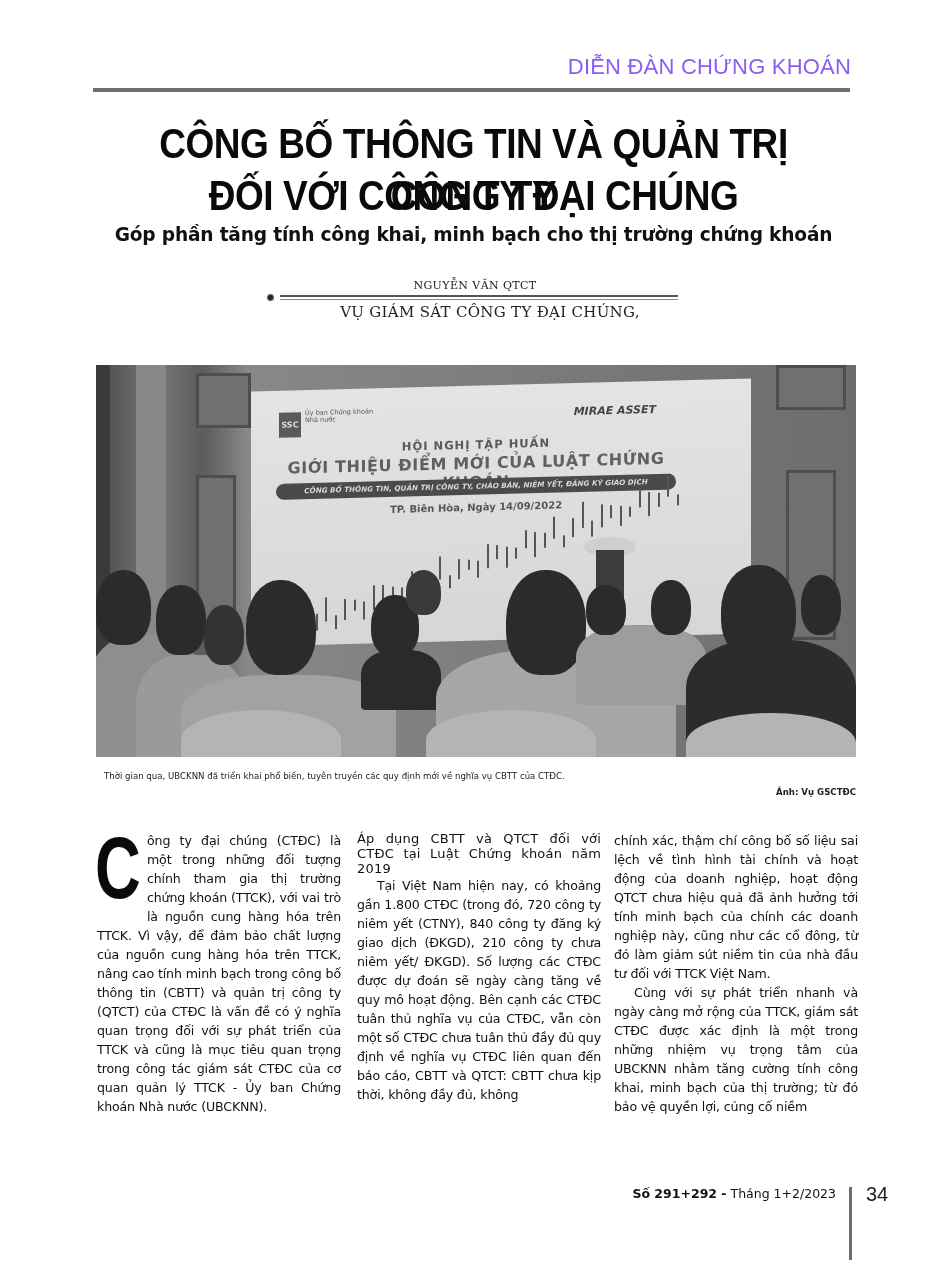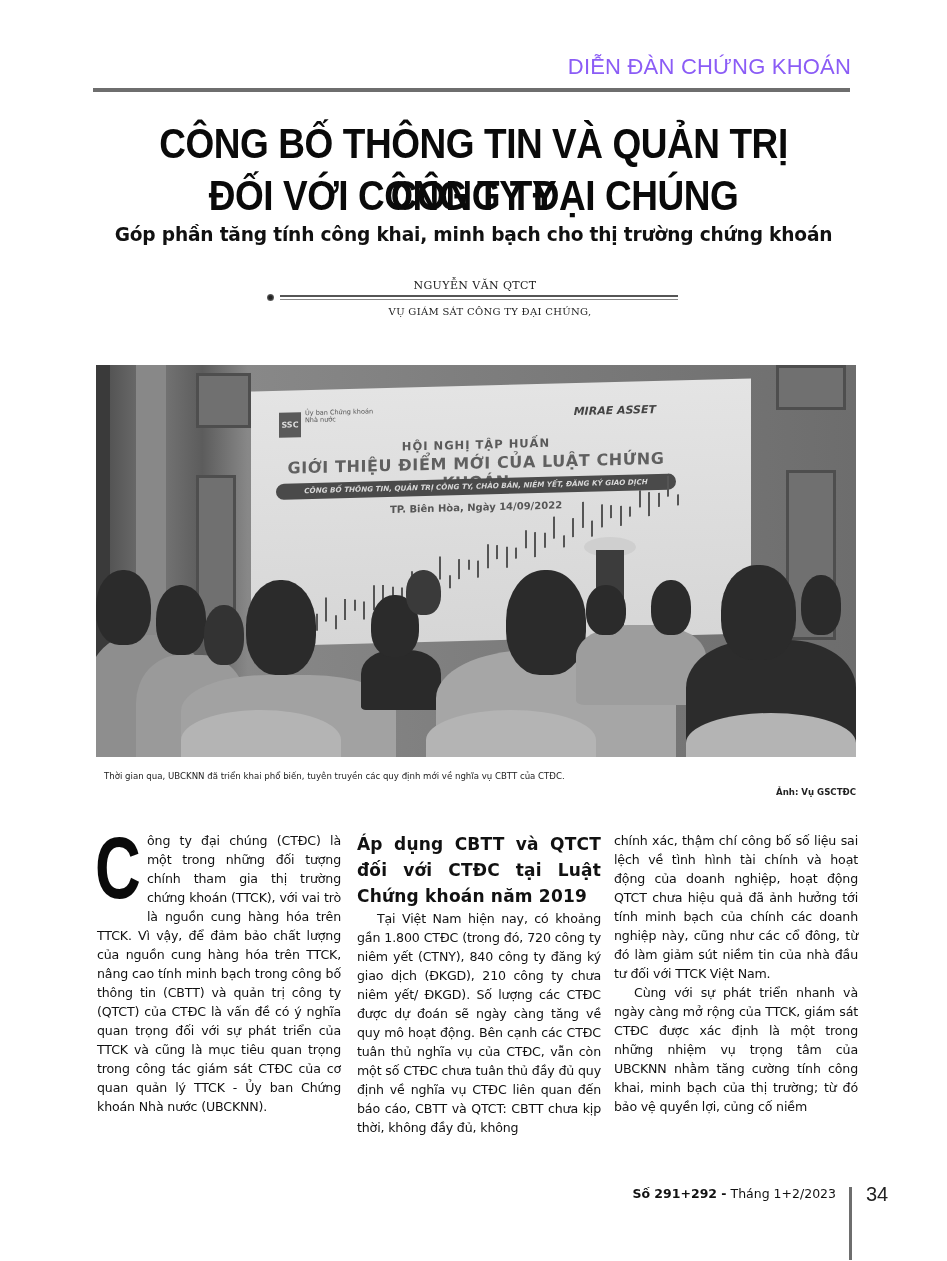--- a/index.html
+++ b/index.html
@@ -36,21 +36,21 @@
     .byline-dot {
       position: absolute; left: 267px; top: 294px; width: 7px; height: 7px; border-radius: 50%;
       background: radial-gradient(circle, #222 30%, #777 80%);
     }
     .byline-rule {
       position: absolute; left: 280px; top: 295px; width: 398px; height: 5px;
       border-top: 2px solid #555; border-bottom: 1px solid #888;
     }
     .affil {
       position: absolute; left: 300px; width: 380px; top: 305px; text-align: center;
-      font-family: "DejaVu Serif", serif; font-size: 10px; color: #222; line-height: 14px; letter-spacing: 0.3px;
+      font-family: "DejaVu Serif", serif; font-size: 15px; color: #222; line-height: 14px; letter-spacing: 0.3px;
     }
 
     
     .photo {
       position: absolute; left: 96px; top: 365px; width: 760px; height: 392px; overflow: hidden;
       background: #6a6a6a;
     }
     .photo .wall { position: absolute; inset: 0; background: linear-gradient(90deg,#4a4a4a 0%,#777 8%,#5c5c5c 14%,#888 20%,#6d6d6d 100%); }
     .photo .pillar { position: absolute; top: 0; bottom: 0; background: #5a5a5a; }
     .photo .panel { position: absolute; border: 3px solid #4e4e4e; background: #707070; }
@@ -116,21 +116,21 @@
     .col2 { left: 357px; }
     .col3 { left: 614px; }
     .col p { margin: 0; }
     .col p.indent { text-indent: 20px; }
     .dropcap {
       float: left; font-family: "Liberation Sans", sans-serif; font-weight: 900;
       font-size: 88px; line-height: 68px; height: 74px; margin: 3px 6px 0 -2px; color: #0a0a0a;
       transform: scaleX(0.72); transform-origin: left top; width: 46px;
     }
     .col-heading {
-      font-weight: bold; font-size: 17px; line-height: 26px; letter-spacing: 0.2px; text-align: justify;
+      font-weight: normal; font-size: 13px; line-height: 15px; letter-spacing: 0.2px; text-align: justify;
     }
 
     
     .footer-issue {
       position: absolute; right: 111px; top: 1186px; font-family: "DejaVu Sans", sans-serif; font-size: 12.5px; color: #111;
     }
     .footer-issue b { font-weight: bold; }
     .footer-bar { position: absolute; left: 849px; top: 1187px; width: 3px; height: 73px; background: #6e6e6e; }
     .page-num {
       position: absolute; left: 866px; top: 1183px; font-family: "Liberation Sans", sans-serif; font-size: 20px; color: #222;

